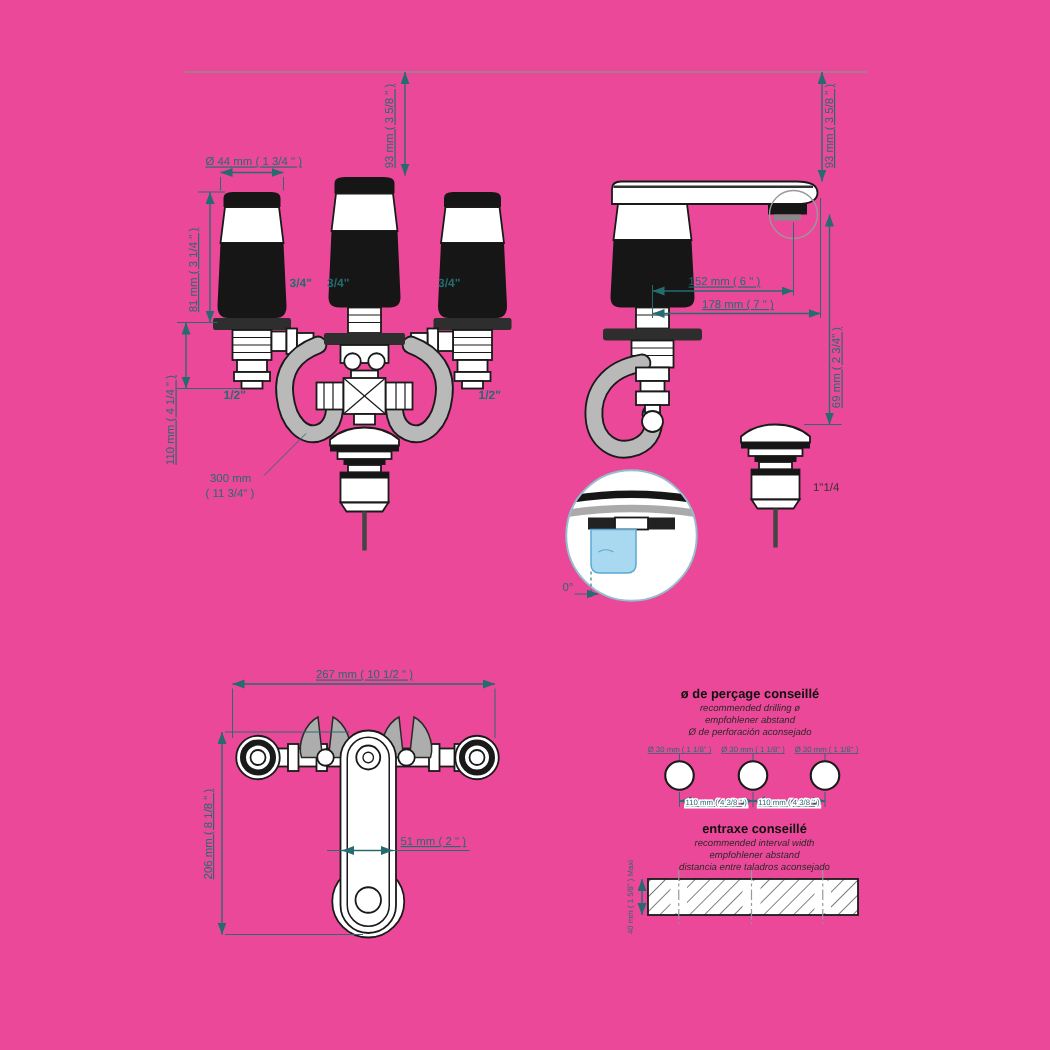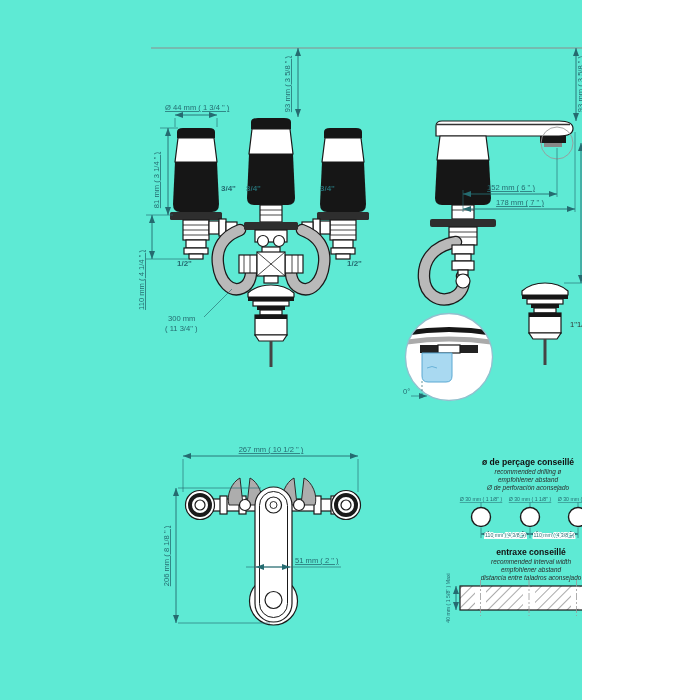--- a/index.html
+++ b/index.html
@@ -1,16 +1,16 @@
 <!DOCTYPE html>
 <html><head>
 <meta charset="utf-8">
 <style>
   html,body{margin:0;padding:0;background:#fff;}
-  .stage{width:554px;height:700px;position:relative;background:#5eead4;overflow:hidden;padding-left:28px;}
+  .stage{width:700px;height:700px;position:relative;background:#ec4899;overflow:hidden;}
   svg{display:block;}
   text{font-family:"Liberation Sans","DejaVu Sans",sans-serif;}
   .dim{font-size:7.6px;fill:#256b70;}
   .u{text-decoration:underline;}
   .dimb{font-size:8px;font-weight:bold;fill:#256b70;}
   .tiny{font-size:5.2px;fill:#256b70;}
   .halo{paint-order:stroke;stroke:#fff;stroke-width:2px;}
   .ttl{font-size:8.6px;font-weight:bold;fill:#101010;}
   .sub{font-size:6.4px;font-style:italic;fill:#2a2a2a;}
   .blk{font-size:7.6px;fill:#333;}

